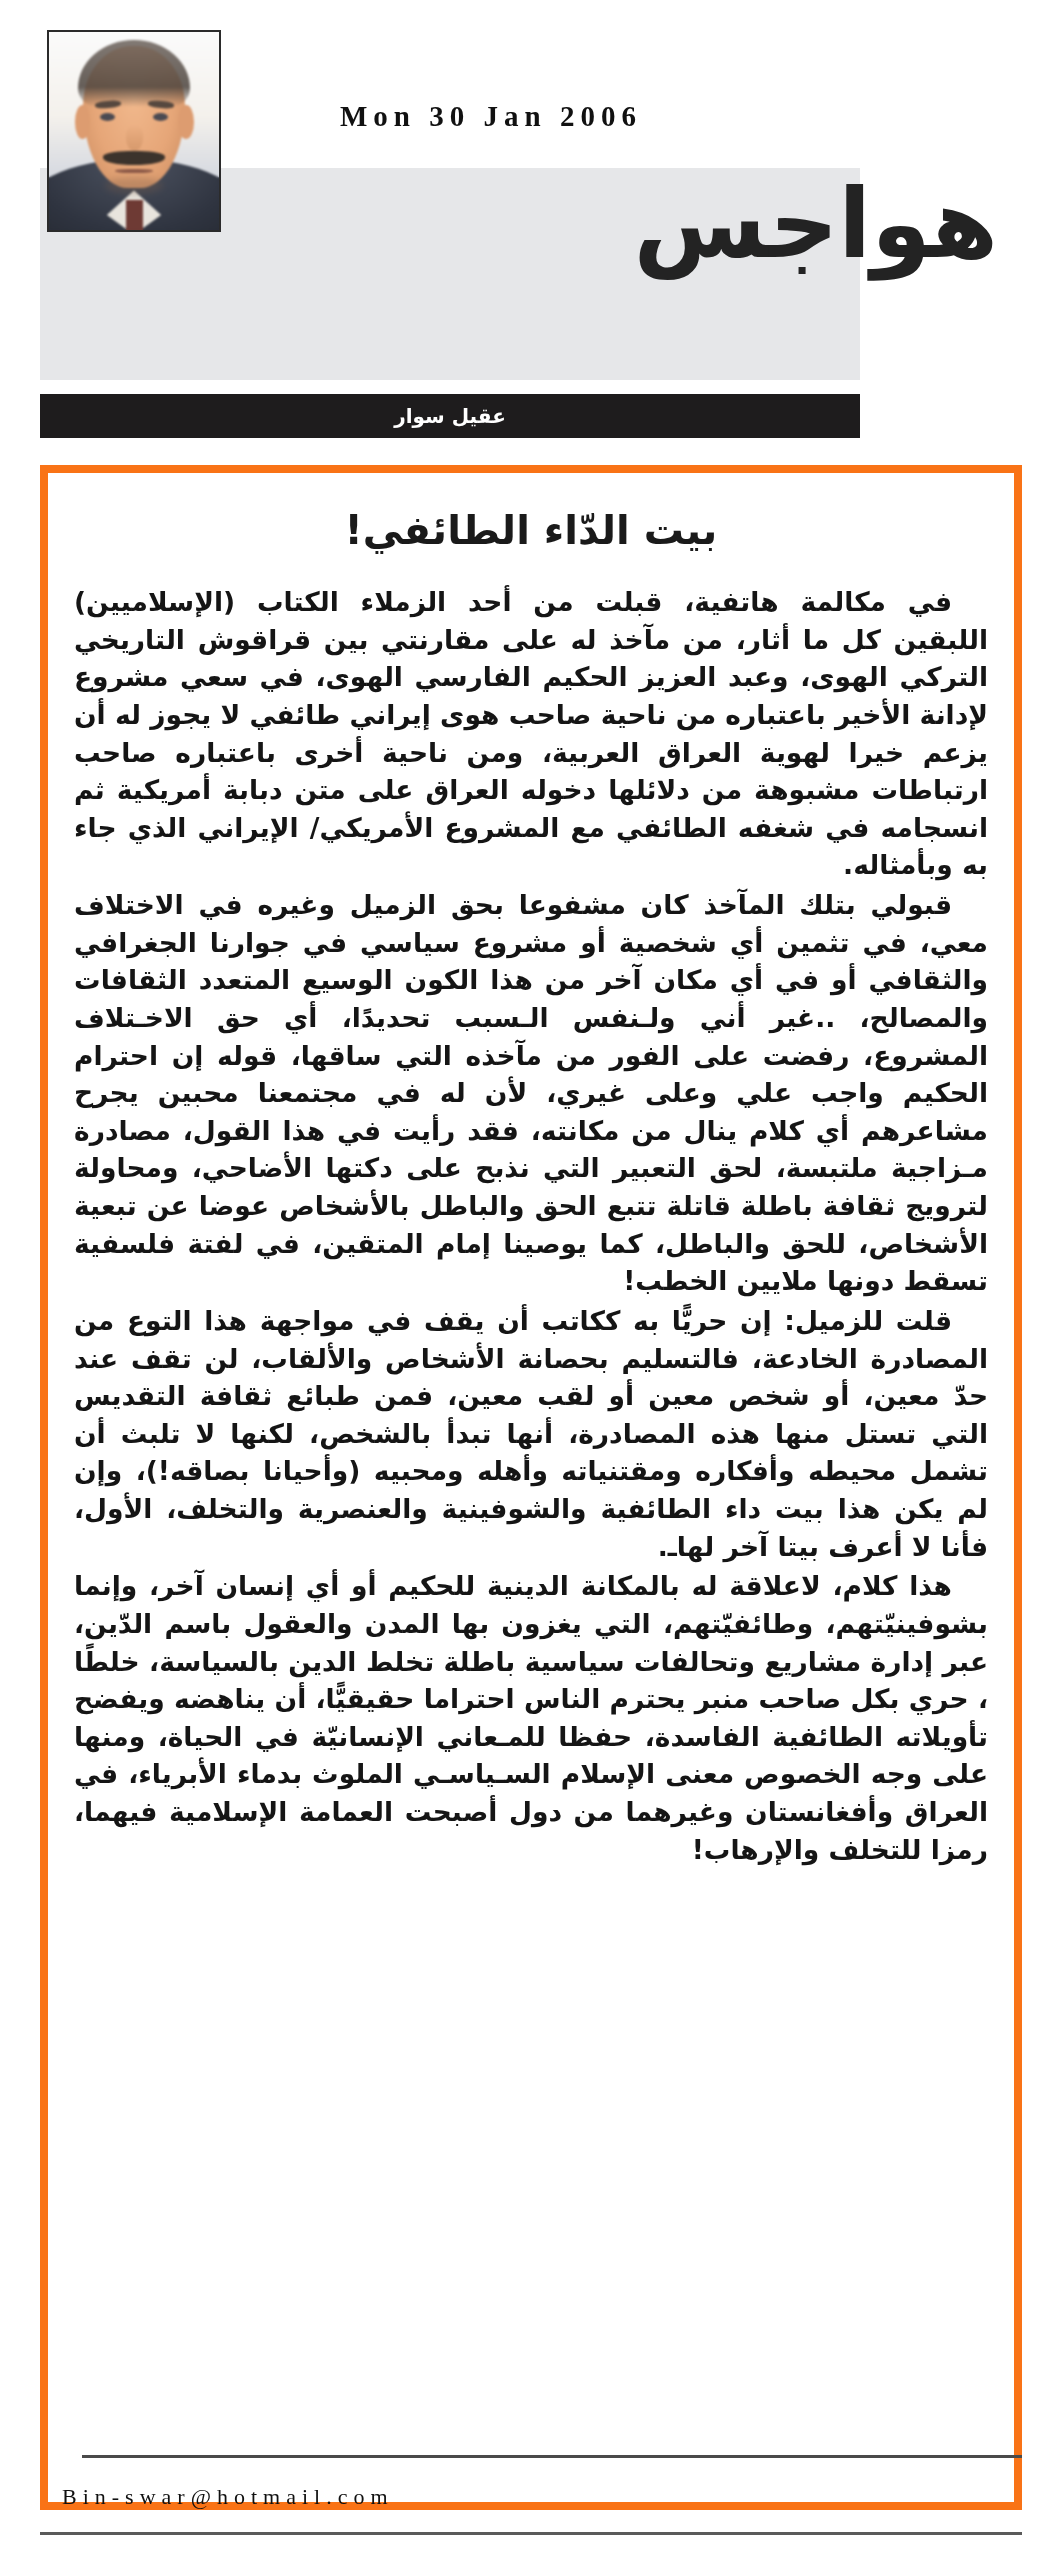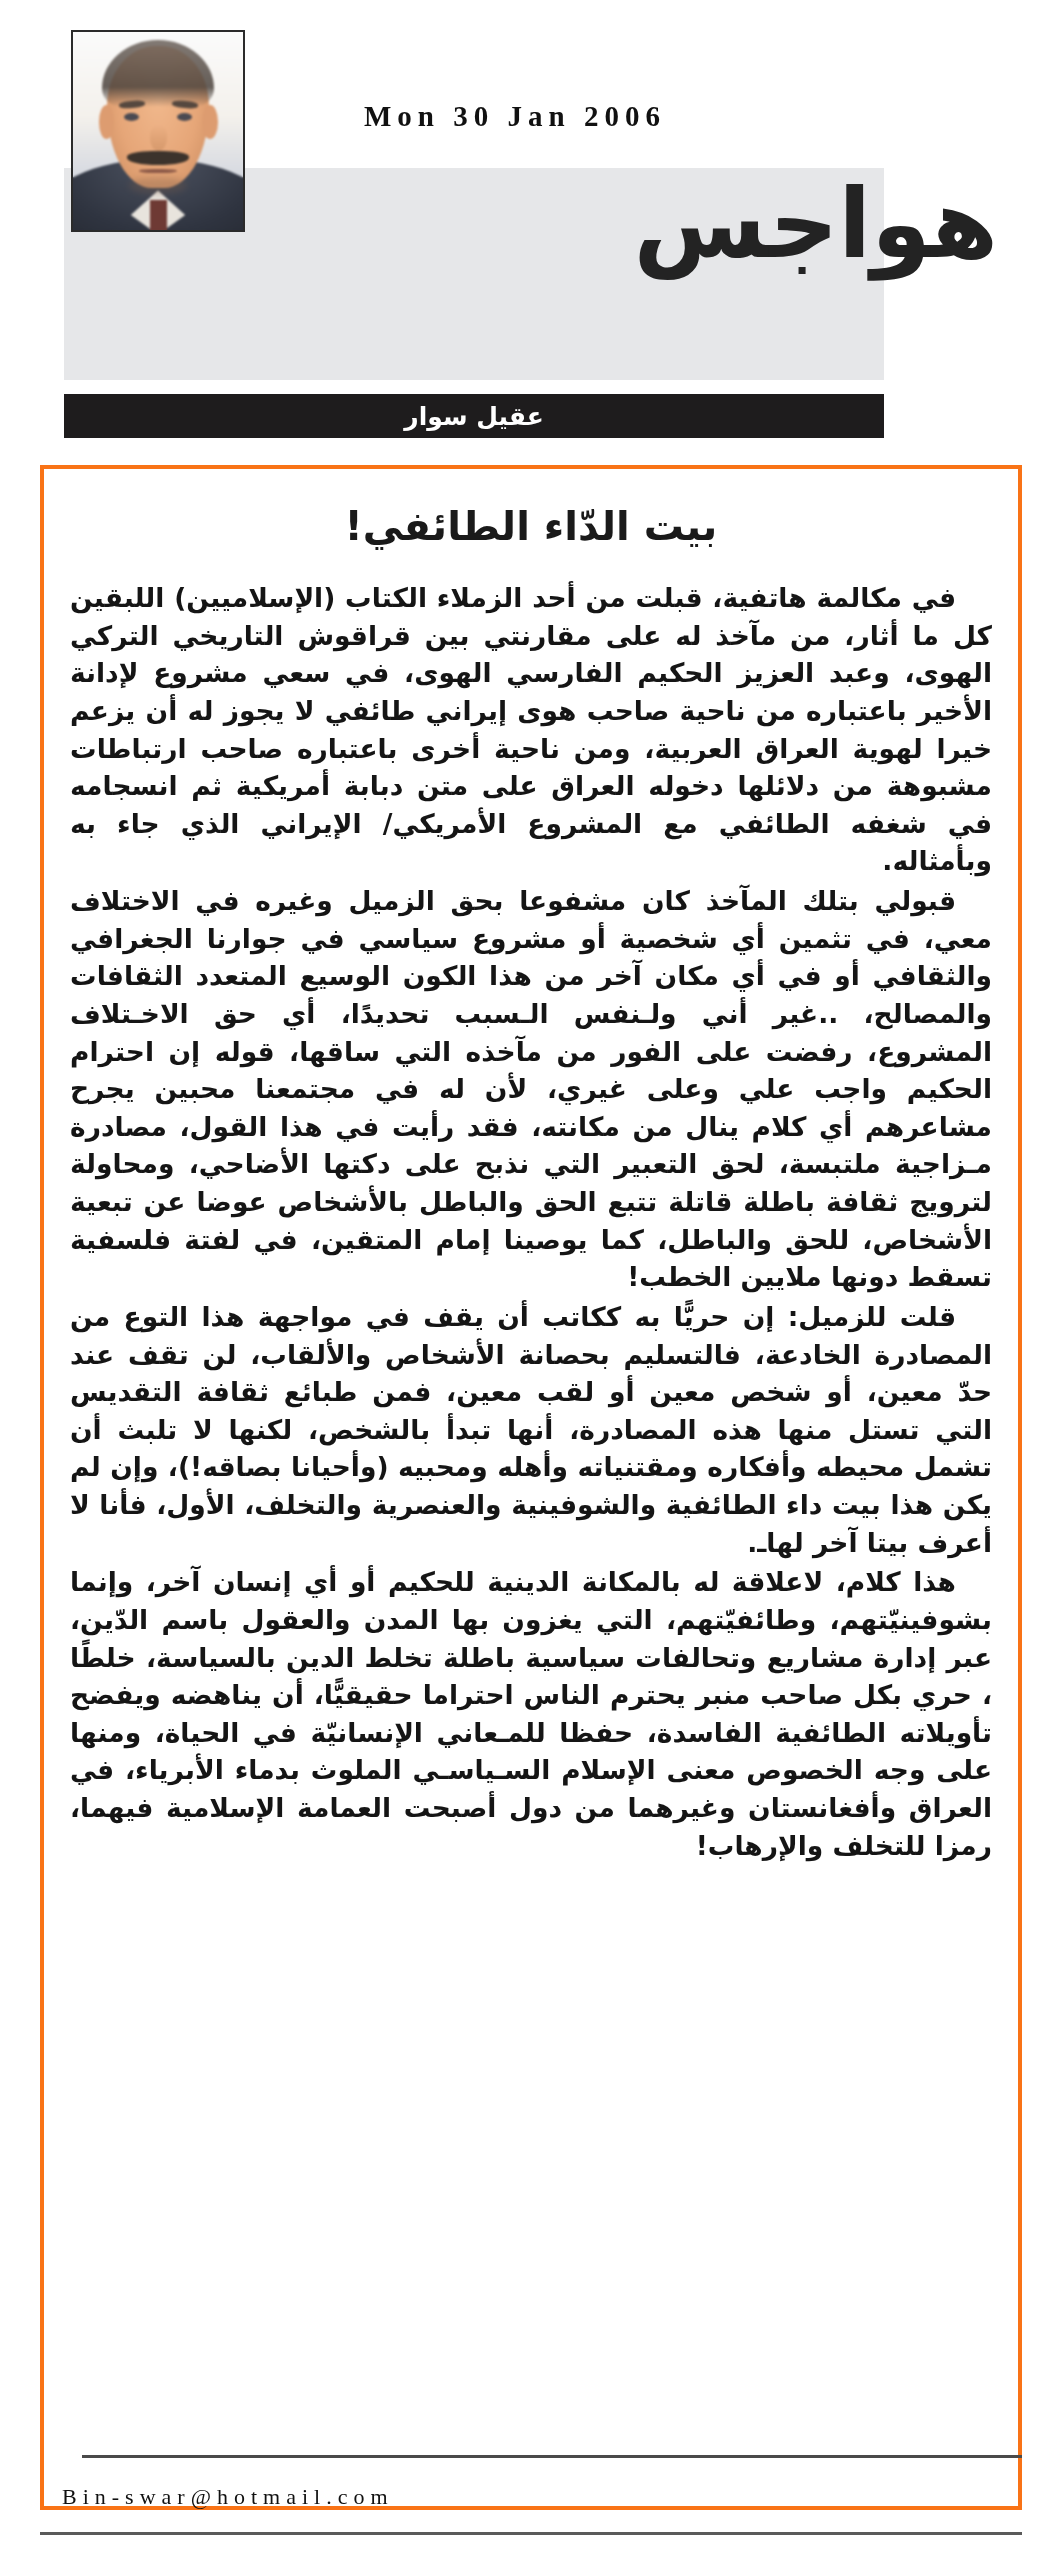--- a/index.html
+++ b/index.html
@@ -15,21 +15,20 @@
     color: #1a1a1a;
     position: relative;
     overflow: hidden;
   }
 
   .page {
     position: relative;
     width: 1064px;
     height: 2008px;
     box-sizing: border-box;
-    padding-left: 24px;
   }
 
   
   .masthead {
     position: relative;
     height: 400px;
   }
 
   .grey-band {
     position: absolute;
@@ -212,33 +211,33 @@
     top: 394px;
     width: 820px;
     height: 44px;
     background: #1e1c1d;
     display: flex;
     align-items: center;
     justify-content: center;
   }
   .author-bar .author-name {
     color: #ffffff;
-    font-size: 25px;
+    font-size: 20px;
     font-weight: 700;
     letter-spacing: 1px;
   }
 
   
   .article {
     position: absolute;
     left: 40px;
     top: 465px;
     width: 982px;
     height: 2045px;
-    border: 4px solid #f97316;
+    border: 8px solid #f97316;
     box-sizing: border-box;
     background: #fff;
     padding: 34px 26px 10px 26px;
   }
 
   .headline {
     text-align: center;
     font-size: 40px;
     font-weight: 700;
     color: #1a1a1a;

